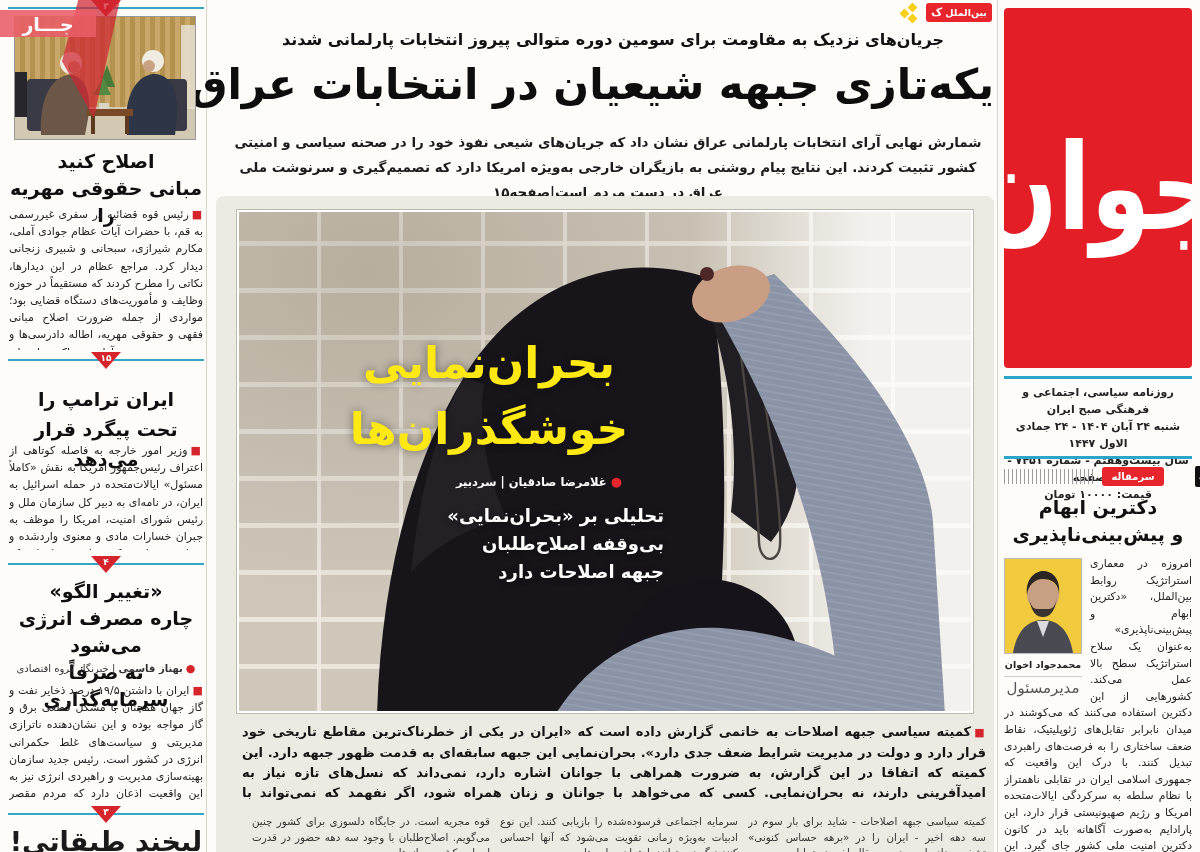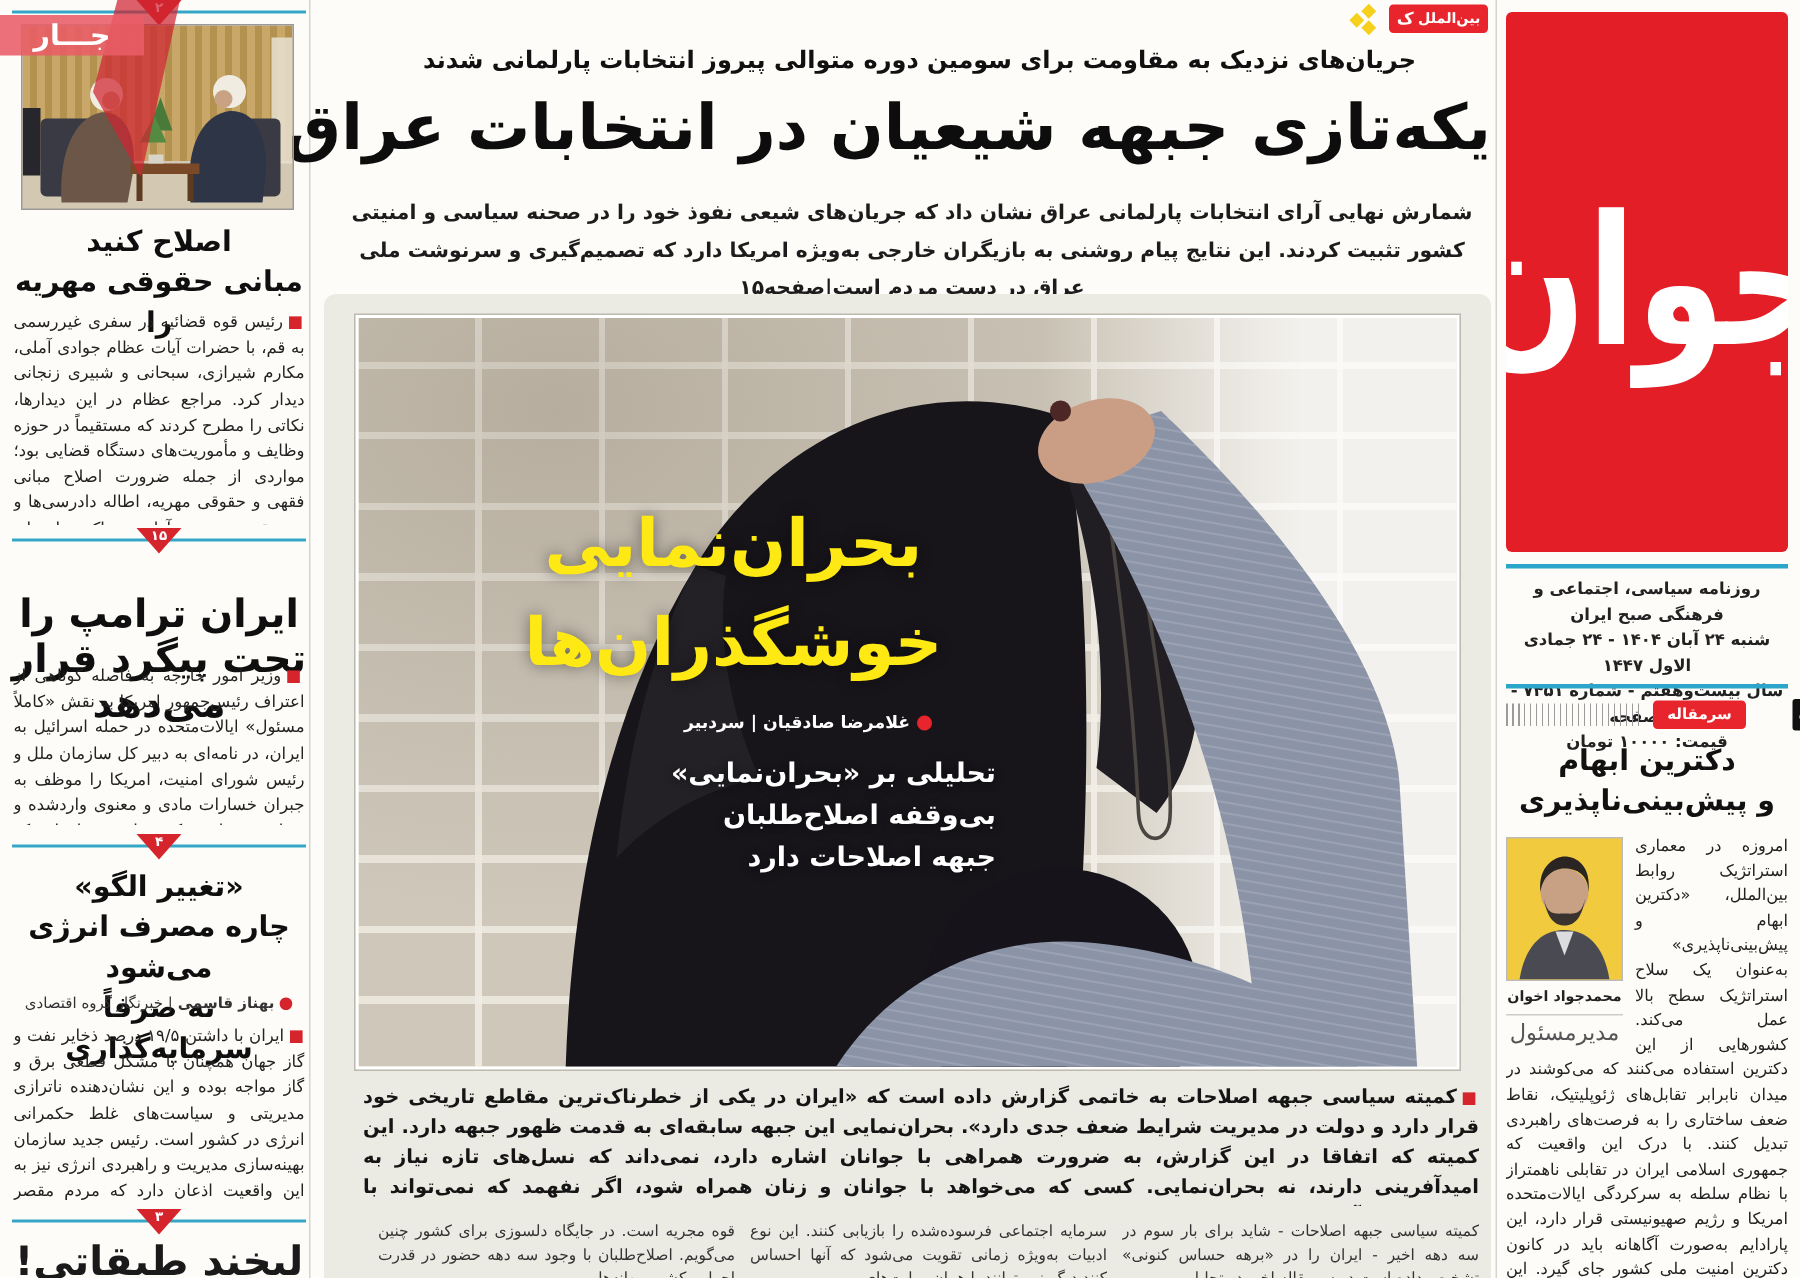--- a/index.html
+++ b/index.html
@@ -249,21 +249,21 @@
 </div>
 <div class="side-body" style="top:206px; height:144px;">
   <span class="bullet">■</span><span>رئیس قوه قضائیه در سفری غیررسمی به قم، با حضرات آیات عظام جوادی آملی، مکارم شیرازی، سبحانی و شبیری زنجانی دیدار کرد. مراجع عظام در این دیدارها، نکاتی را مطرح کردند که مستقیماً در حوزه وظایف و مأموریت‌های دستگاه قضایی بود؛ مواردی از جمله ضرورت اصلاح مبانی فقهی و حقوقی مهریه، اطاله دادرسی‌ها و ضدونقیض بودن آرای محاکم. اعضای جامعه مدرسین حوزه علمیه قم نیز بر ضرورت مدیریت آسیب‌های اجتماعی تأکید کردند</span>
 </div>
 <div class="pagemark" style="top:352px">
   <div class="line"></div>
   <div class="tri"></div>
   <div class="num">۱۵</div>
 </div>
 
-<div class="side-h" style="top:395px; font-size:26px; line-height:30px;">
+<div class="side-h" style="top:384px; font-size:19px; line-height:30px;">
   <div>ایران ترامپ را</div>
   <div>تحت پیگرد قرار می‌دهد</div>
 </div>
 <div class="side-body" style="top:442px; height:108px;">
   <span class="bullet">■</span><span>وزیر امور خارجه به فاصله کوتاهی از اعتراف رئیس‌جمهور امریکا به نقش «کاملاً مسئول» ایالات‌متحده در حمله اسرائیل به ایران، در نامه‌ای به دبیر کل سازمان ملل و رئیس شورای امنیت، امریکا را موظف به جبران خسارات مادی و معنوی واردشده و پرداخت غرامت کرده است. نامه‌ای که نشان می‌دهد تهران در پی تحت پیگرد قرار دادن ترامپ به دلیل «مشارکت» در جنگ رژیم صهیونیستی علیه ایران است</span>
 </div>
 <div class="pagemark" style="top:556px">
   <div class="line"></div>
   <div class="tri"></div>
   <div class="num">۴</div>

